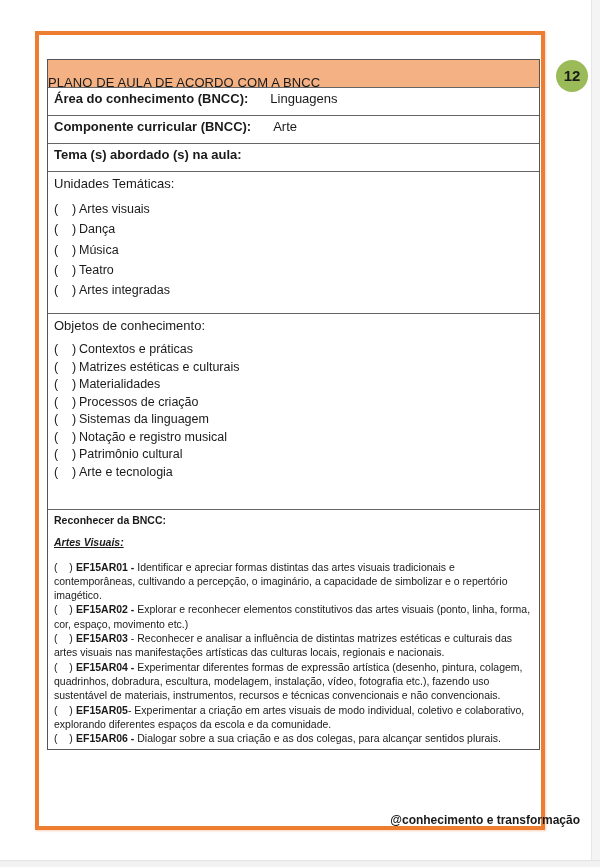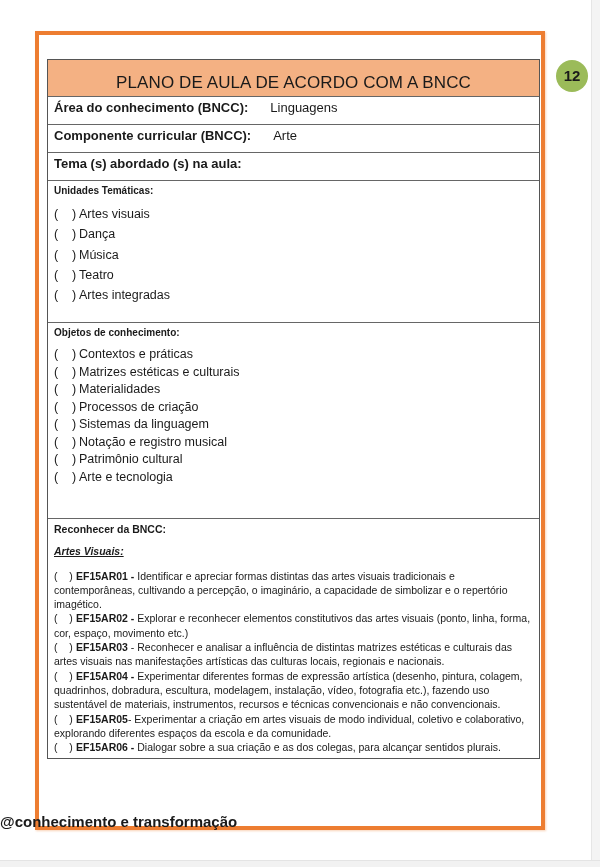--- a/index.html
+++ b/index.html
@@ -27,40 +27,40 @@
     border-radius: 50%; background: #9bbb59; color: #1a1a1a;
     font-size: 15px; font-weight: bold; text-align: center; line-height: 32px;
   }
   .plan-table {
     position: absolute; left: 47px; top: 59px; width: 493px;
     border: 1px solid #555; box-sizing: border-box;
   }
   .row { border-bottom: 1px solid #666; box-sizing: border-box; }
   .row:last-child { border-bottom: none; }
   .title-row {
-    background: #f4b183; height: 37px; text-align: center;
-    font-size: 17px; line-height: 45px; color: #1a1a1a; letter-spacing: 0.1px;
+    background: #f4b183; height: 28px; 
+    font-size: 13px; line-height: 45px; color: #1a1a1a; letter-spacing: 0.1px;
   }
   .field-row { height: 28px; padding: 3px 6px 0 6px; font-size: 13px; }
   .field-label { font-weight: bold; }
   .field-value { margin-left: 22px; }
   .section { padding: 4px 6px 6px 6px; }
-  .section-title { font-weight: bold; font-size: 10px; margin-bottom: 8px; }
+  .section-title { font-weight: normal; font-size: 13px; margin-bottom: 8px; }
   .check-list { list-style: none; padding: 0; margin: 0; font-size: 12.5px; }
   .units li { line-height: 20.3px; }
   .objects li { line-height: 17.5px; }
   .chk { display: inline-block; width: 25px; white-space: pre; }
   .skills { font-size: 10.5px; line-height: 14.3px; padding: 3px 6px 4px 6px; }
   .skills-title { font-weight: bold; margin-bottom: 8px; }
   .skills-sub { font-weight: bold; font-style: italic; text-decoration: underline; margin-bottom: 10px; }
   .skill { margin: 0; }
   .skill .code { font-weight: bold; }
   .footer-handle {
-    position: absolute; left: 0; top: 813px; width: 580px; text-align: left;
-    font-size: 15px; font-weight: bold; color: #1a1a1a; padding-left: 0;
+    position: absolute; left: 0; top: 813px; width: 580px; text-align: right;
+    font-size: 12px; font-weight: bold; color: #1a1a1a; padding-left: 0;
   }
 </style>
 </head>
 <body>
 
 <div class="right-strip"></div>
 <div class="bottom-strip"></div>
 
 <div class="page-frame"></div>
 

